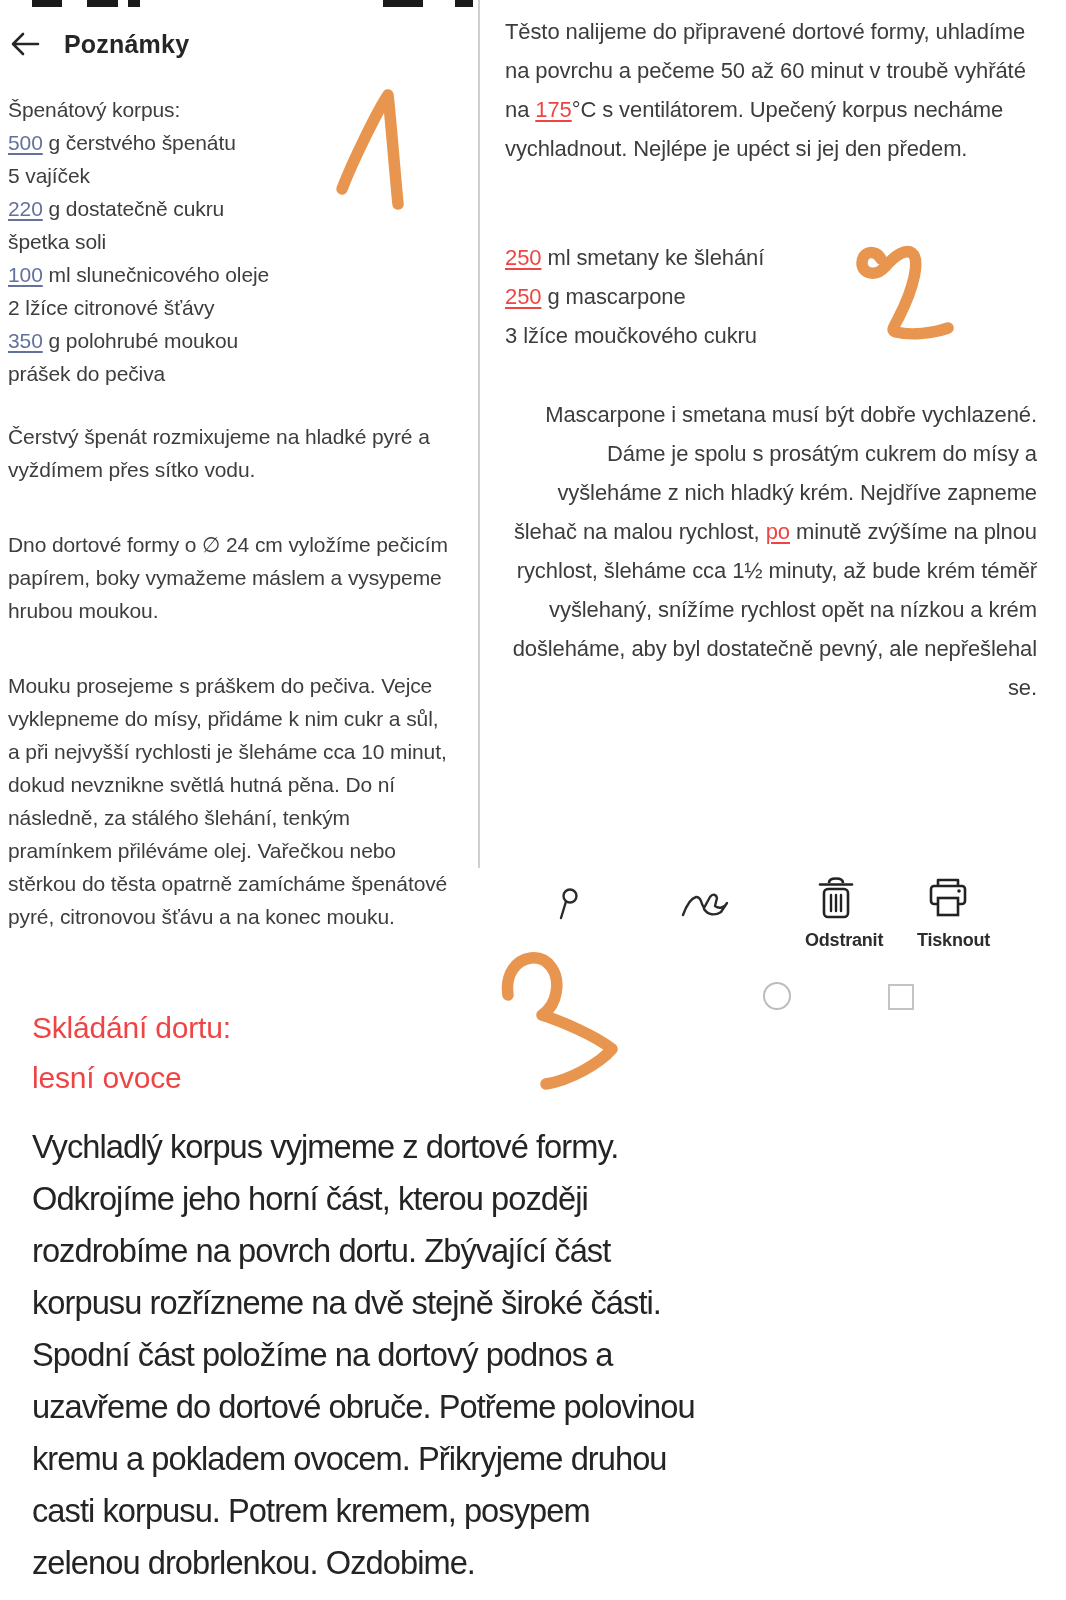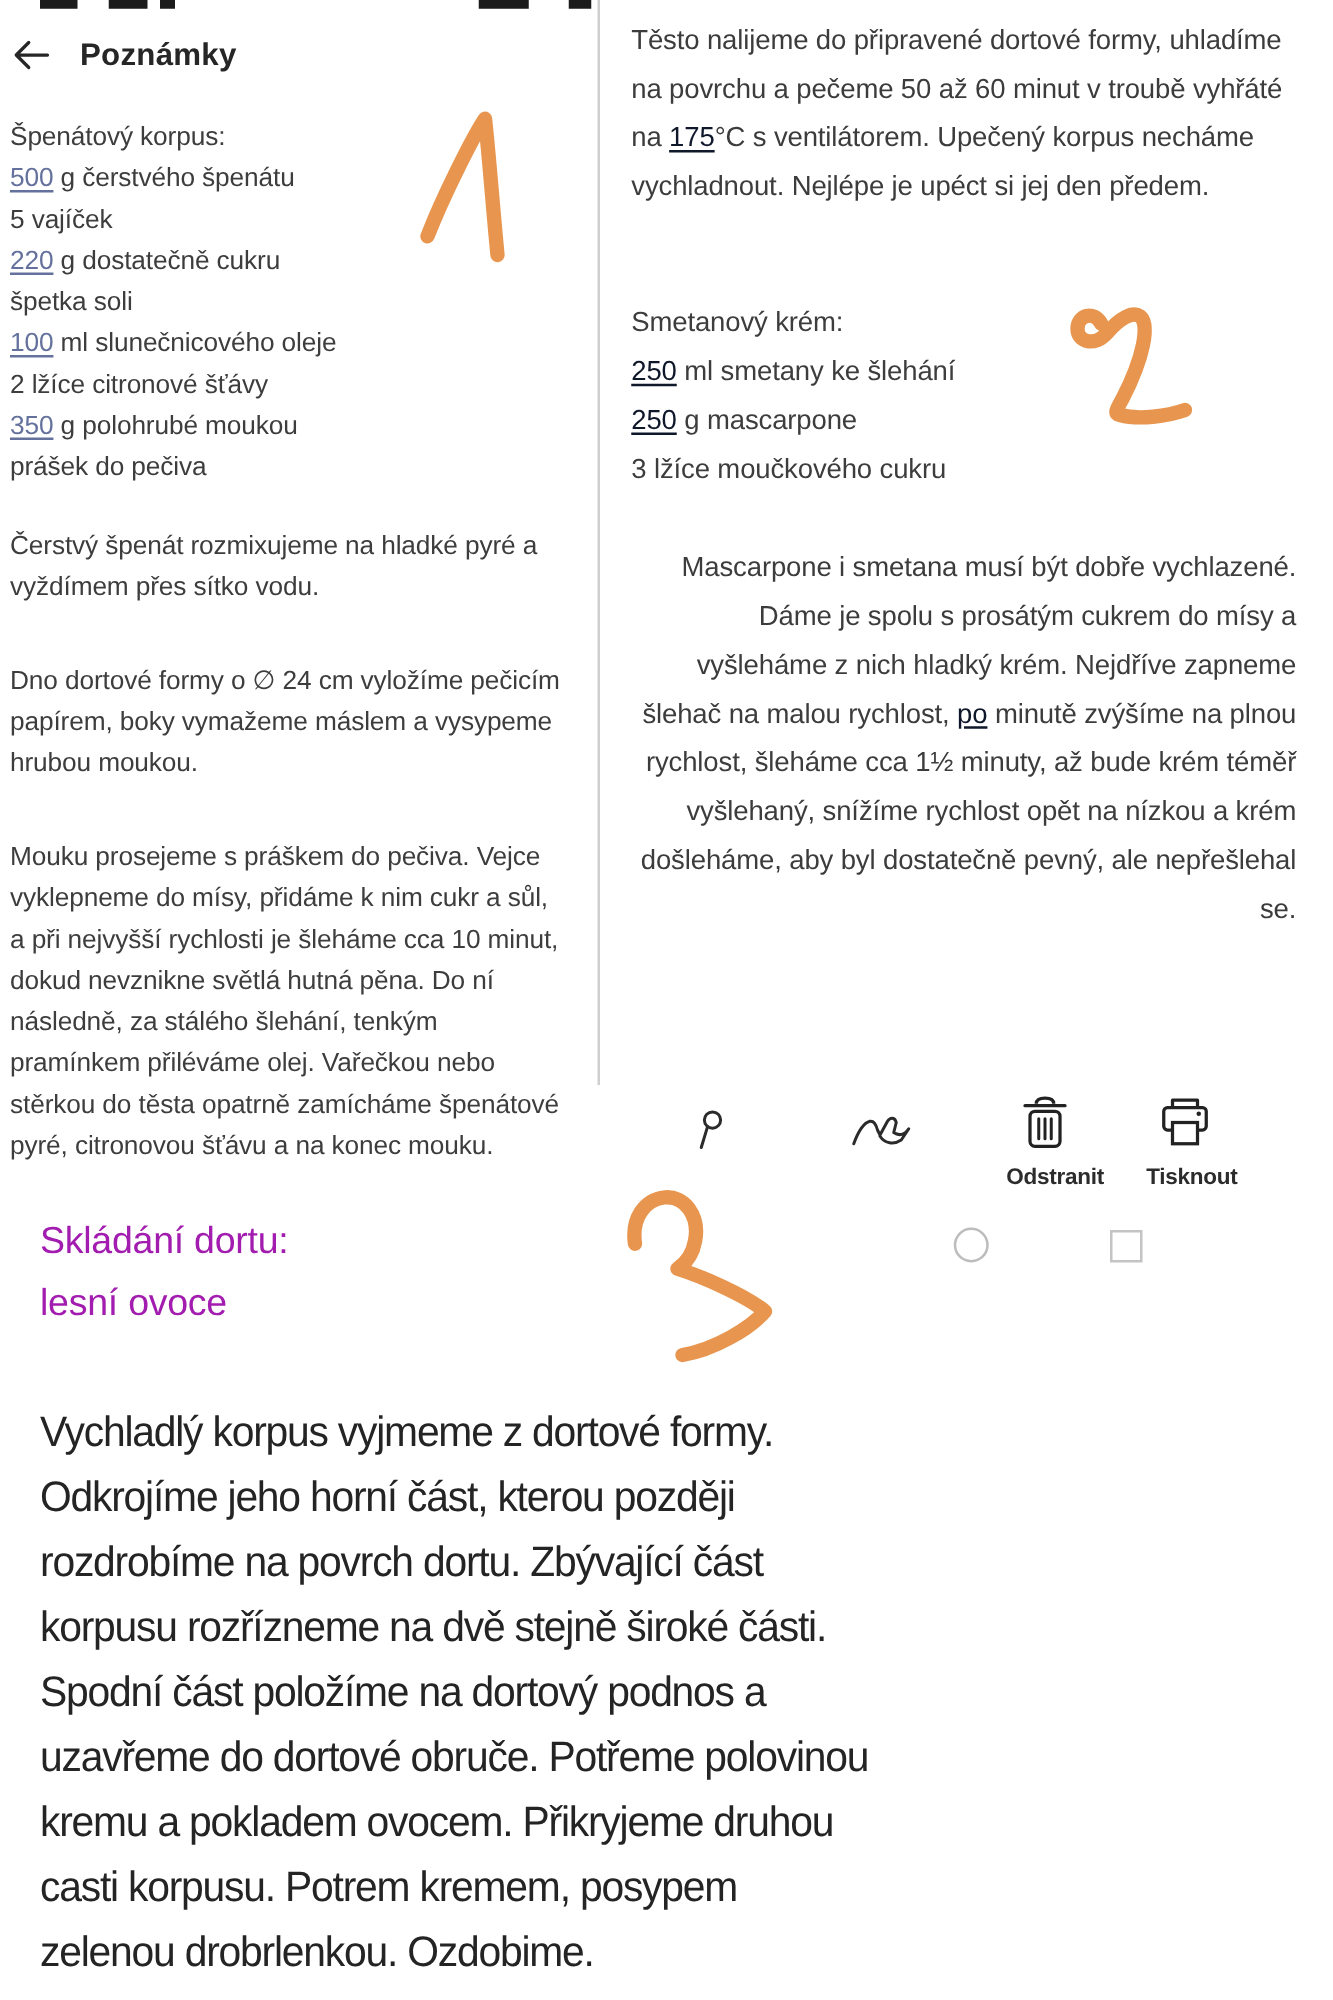--- a/index.html
+++ b/index.html
@@ -19,29 +19,29 @@
   .note-title{font-size:25px;font-weight:bold;color:#262626;letter-spacing:.2px;}
   .ing{margin-top:29px;font-size:21px;line-height:33px;letter-spacing:-.1px;}
   .para-l{margin-top:42px;font-size:21px;line-height:33px;letter-spacing:-.1px;}
   .para-l.first{margin-top:30px;}
   .left .lnk{color:#64719c;text-decoration:underline;text-underline-offset:3px;}
   
   .right{position:absolute;left:505px;top:12px;width:532px;}
   .para-r{font-size:22px;line-height:39px;letter-spacing:-.1px;color:#3c3c3c;}
   .cream{margin-top:70px;font-size:22px;line-height:39px;letter-spacing:-.1px;}
   .para-r2{margin-top:40px;text-align:right;}
-  .right .lnk{color:#0f172a;text-decoration:underline;text-underline-offset:3px;}
+  .right .lnk{color:#ef4444;text-decoration:underline;text-underline-offset:3px;}
   .rline{white-space:nowrap;}
   
   .tool{position:absolute;text-align:center;}
   .tool .lbl{margin-top:6px;font-size:18px;font-weight:600;color:#2c2c2c;letter-spacing:-.2px;}
   .radio{position:absolute;left:763px;top:982px;width:28px;height:28px;border:2px solid #bcbcbc;border-radius:50%;box-sizing:border-box;}
   .checkbox{position:absolute;left:888px;top:984px;width:26px;height:26px;border:2px solid #c4c4c4;box-sizing:border-box;}
   
-  .bottom-title{position:absolute;left:32px;top:968px;font-size:30px;line-height:50px;color:#a21caf;letter-spacing:-.2px;}
+  .bottom-title{position:absolute;left:32px;top:1003px;font-size:30px;line-height:50px;color:#ef4444;letter-spacing:-.2px;}
   .bigtext{
     position:absolute;left:32px;top:1120px;width:740px;
     font-size:34px;line-height:52px;color:#242424;letter-spacing:-1px;
     transform:scaleX(.96);transform-origin:left top;
   }
   
   .overlay{position:absolute;left:0;top:0;pointer-events:none;}
 </style>
 </head>
 <body>
@@ -79,21 +79,20 @@
     </div>
 
   <div class="para-l first"><span>Čerstvý špenát rozmixujeme na hladké pyré a vyždímem přes sítko vodu.</span></div>
   <div class="para-l"><span>Dno dortové formy o ∅ 24 cm vyložíme pečicím papírem, boky vymažeme máslem a vysypeme hrubou moukou.</span></div>
   <div class="para-l"><span>Mouku prosejeme s práškem do pečiva. Vejce vyklepneme do mísy, přidáme k nim cukr a sůl, a při nejvyšší rychlosti je šleháme cca 10 minut, dokud nevznikne světlá hutná pěna. Do ní následně, za stálého šlehání, tenkým pramínkem přiléváme olej. Vařečkou nebo stěrkou do těsta opatrně zamícháme špenátové pyré, citronovou šťávu a na konec mouku.</span></div>
 </div>
 
 <div class="right">
   <div class="para-r"><span>Těsto nalijeme do připravené dortové formy, uhladíme na povrchu a pečeme 50 až 60 minut v troubě vyhřáté na </span><span class="lnk">175</span><span>°C s ventilátorem. Upečený korpus necháme vychladnout. Nejlépe je upéct si jej den předem.</span></div>
   <div class="cream">
-      <div class="rline"><span>Smetanový krém:</span></div>
       <div class="rline"><span class="lnk">250</span><span> ml smetany ke šlehání</span></div>
       <div class="rline"><span class="lnk">250</span><span> g mascarpone</span></div>
       <div class="rline"><span>3 lžíce moučkového cukru</span></div>
     </div>
   <div class="para-r para-r2"><span>Mascarpone i smetana musí být dobře vychlazené. Dáme je spolu s prosátým cukrem do mísy a vyšleháme z nich hladký krém. Nejdříve zapneme šlehač na malou rychlost, </span><span class="lnk">po</span><span> minutě zvýšíme na plnou rychlost, šleháme cca 1½ minuty, až bude krém téměř vyšlehaný, snížíme rychlost opět na nízkou a krém došleháme, aby byl dostatečně pevný, ale nepřešlehal se.</span></div>
 </div>
 
 <div class="tool" style="left:554px;top:886px;">
   <span style="display:inline-flex;">
     <svg width="28" height="36" viewBox="0 0 28 36" fill="none">

